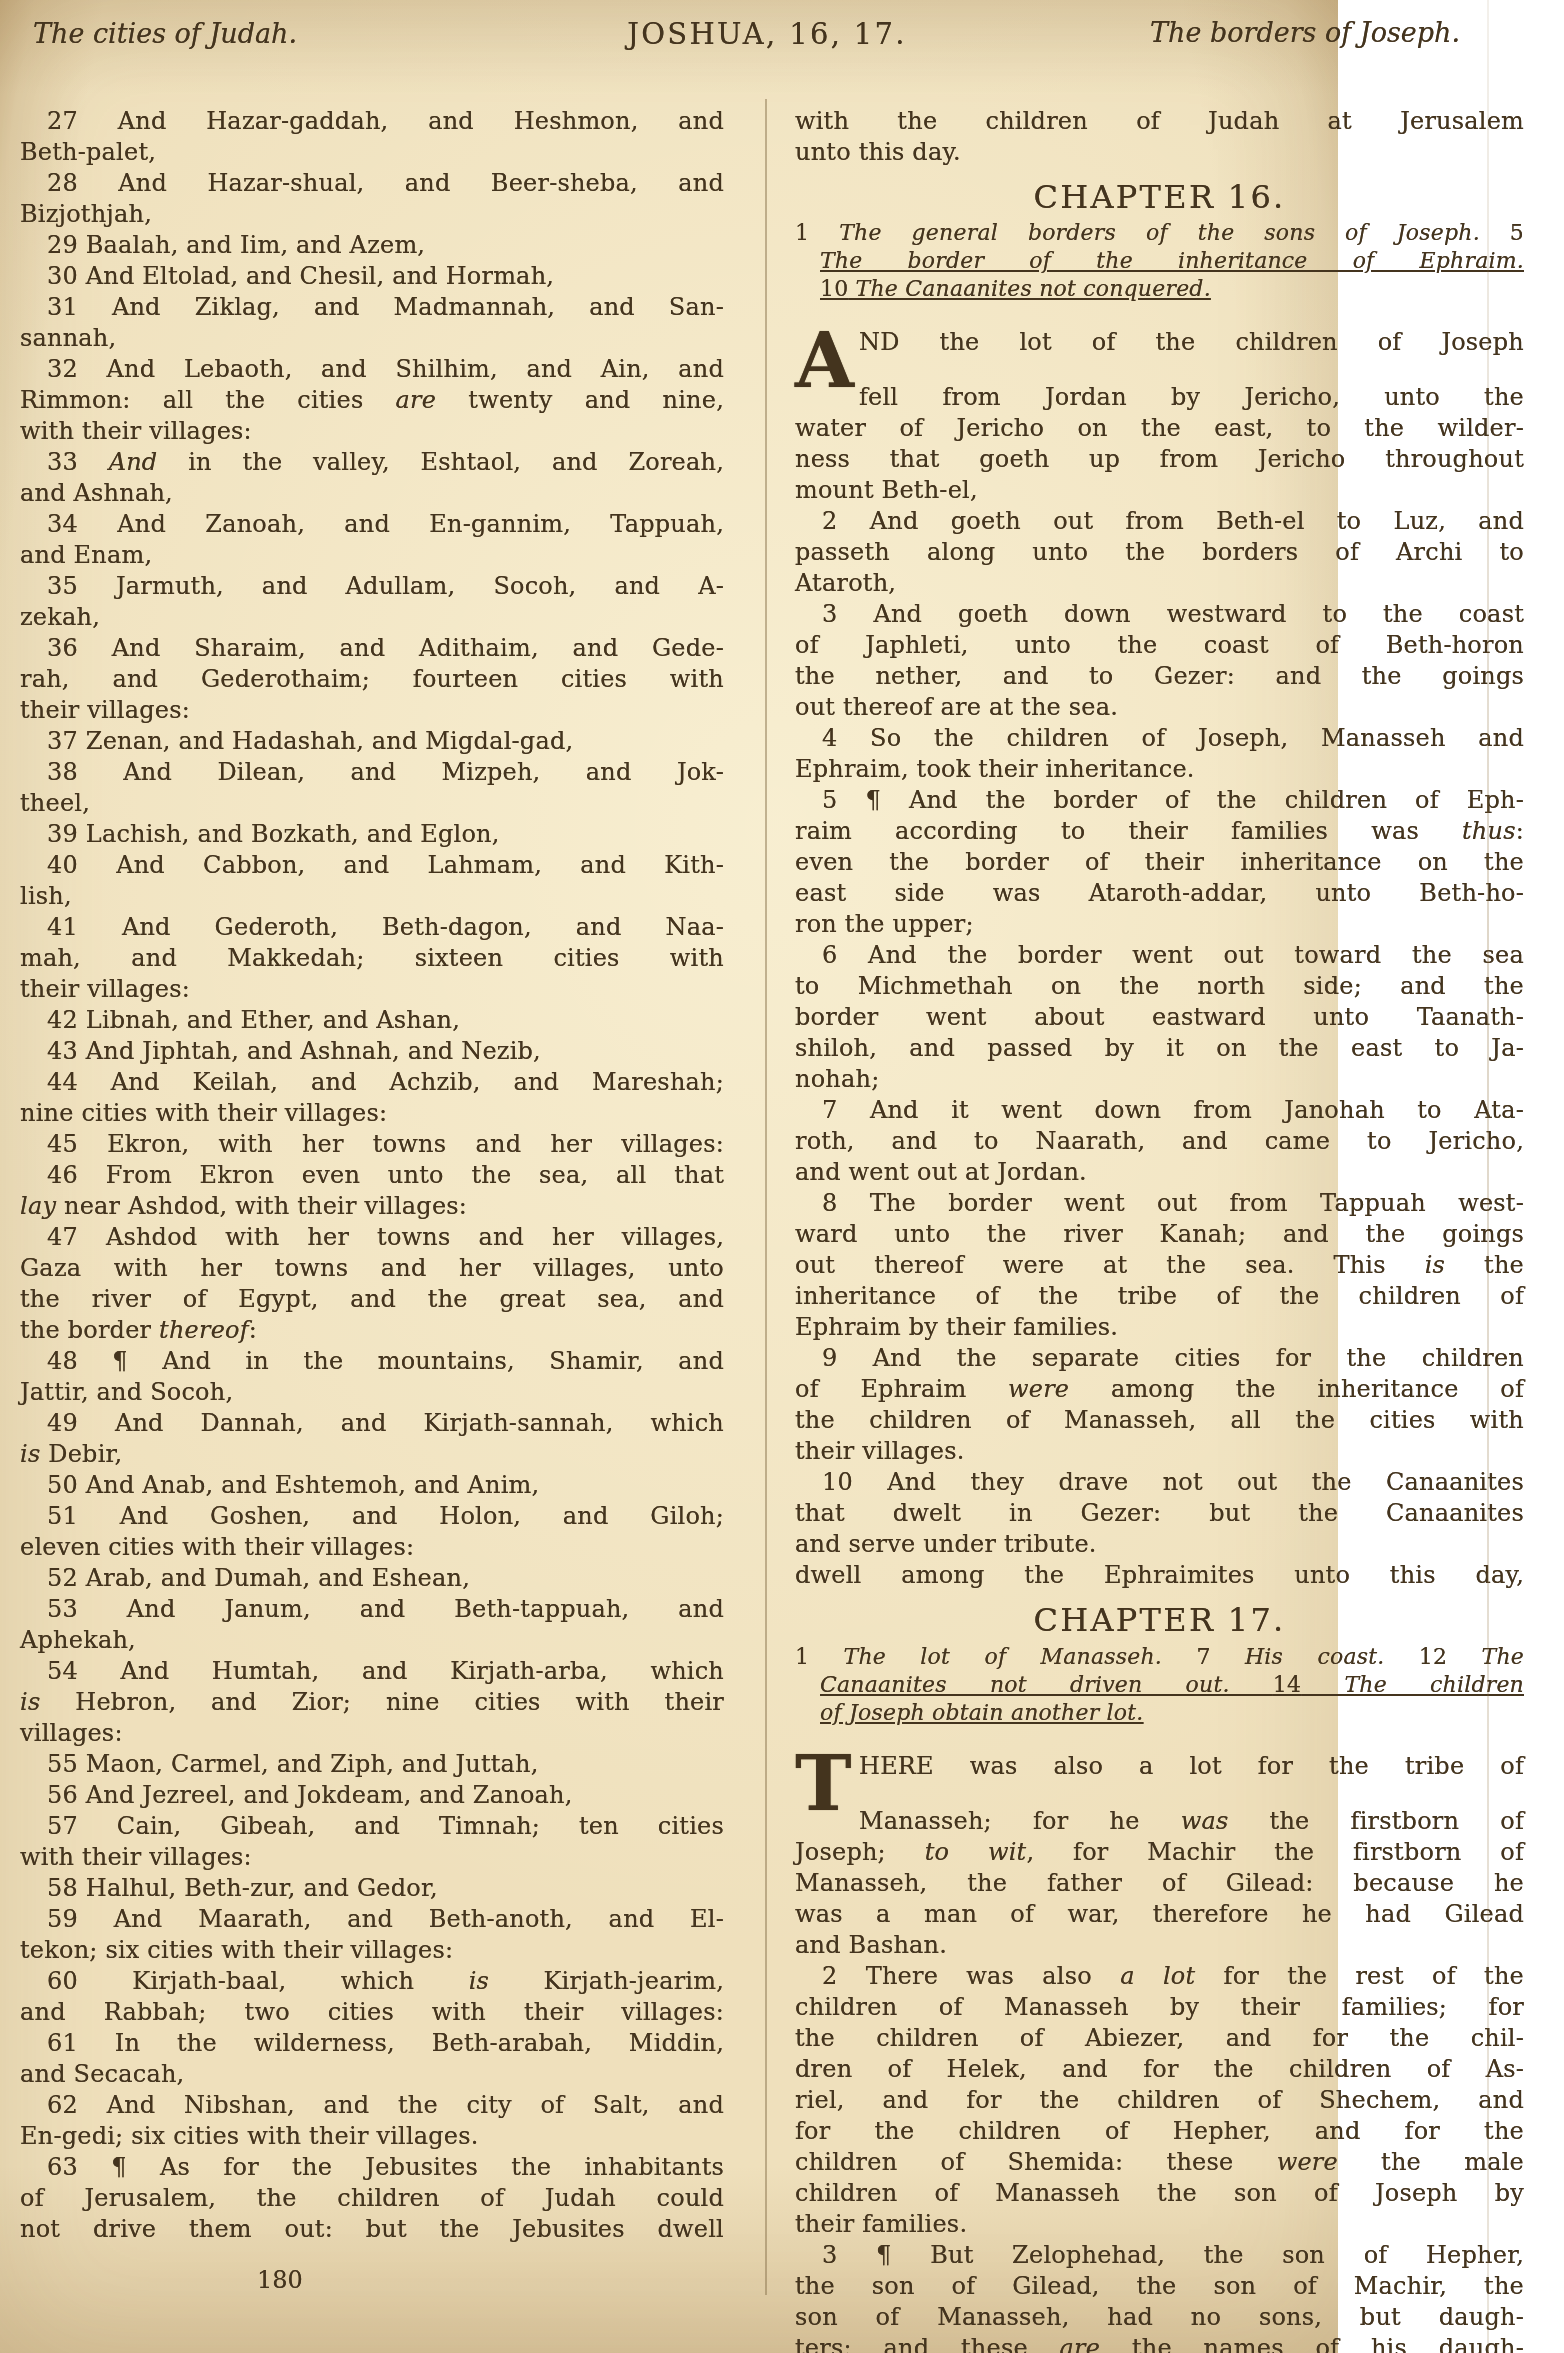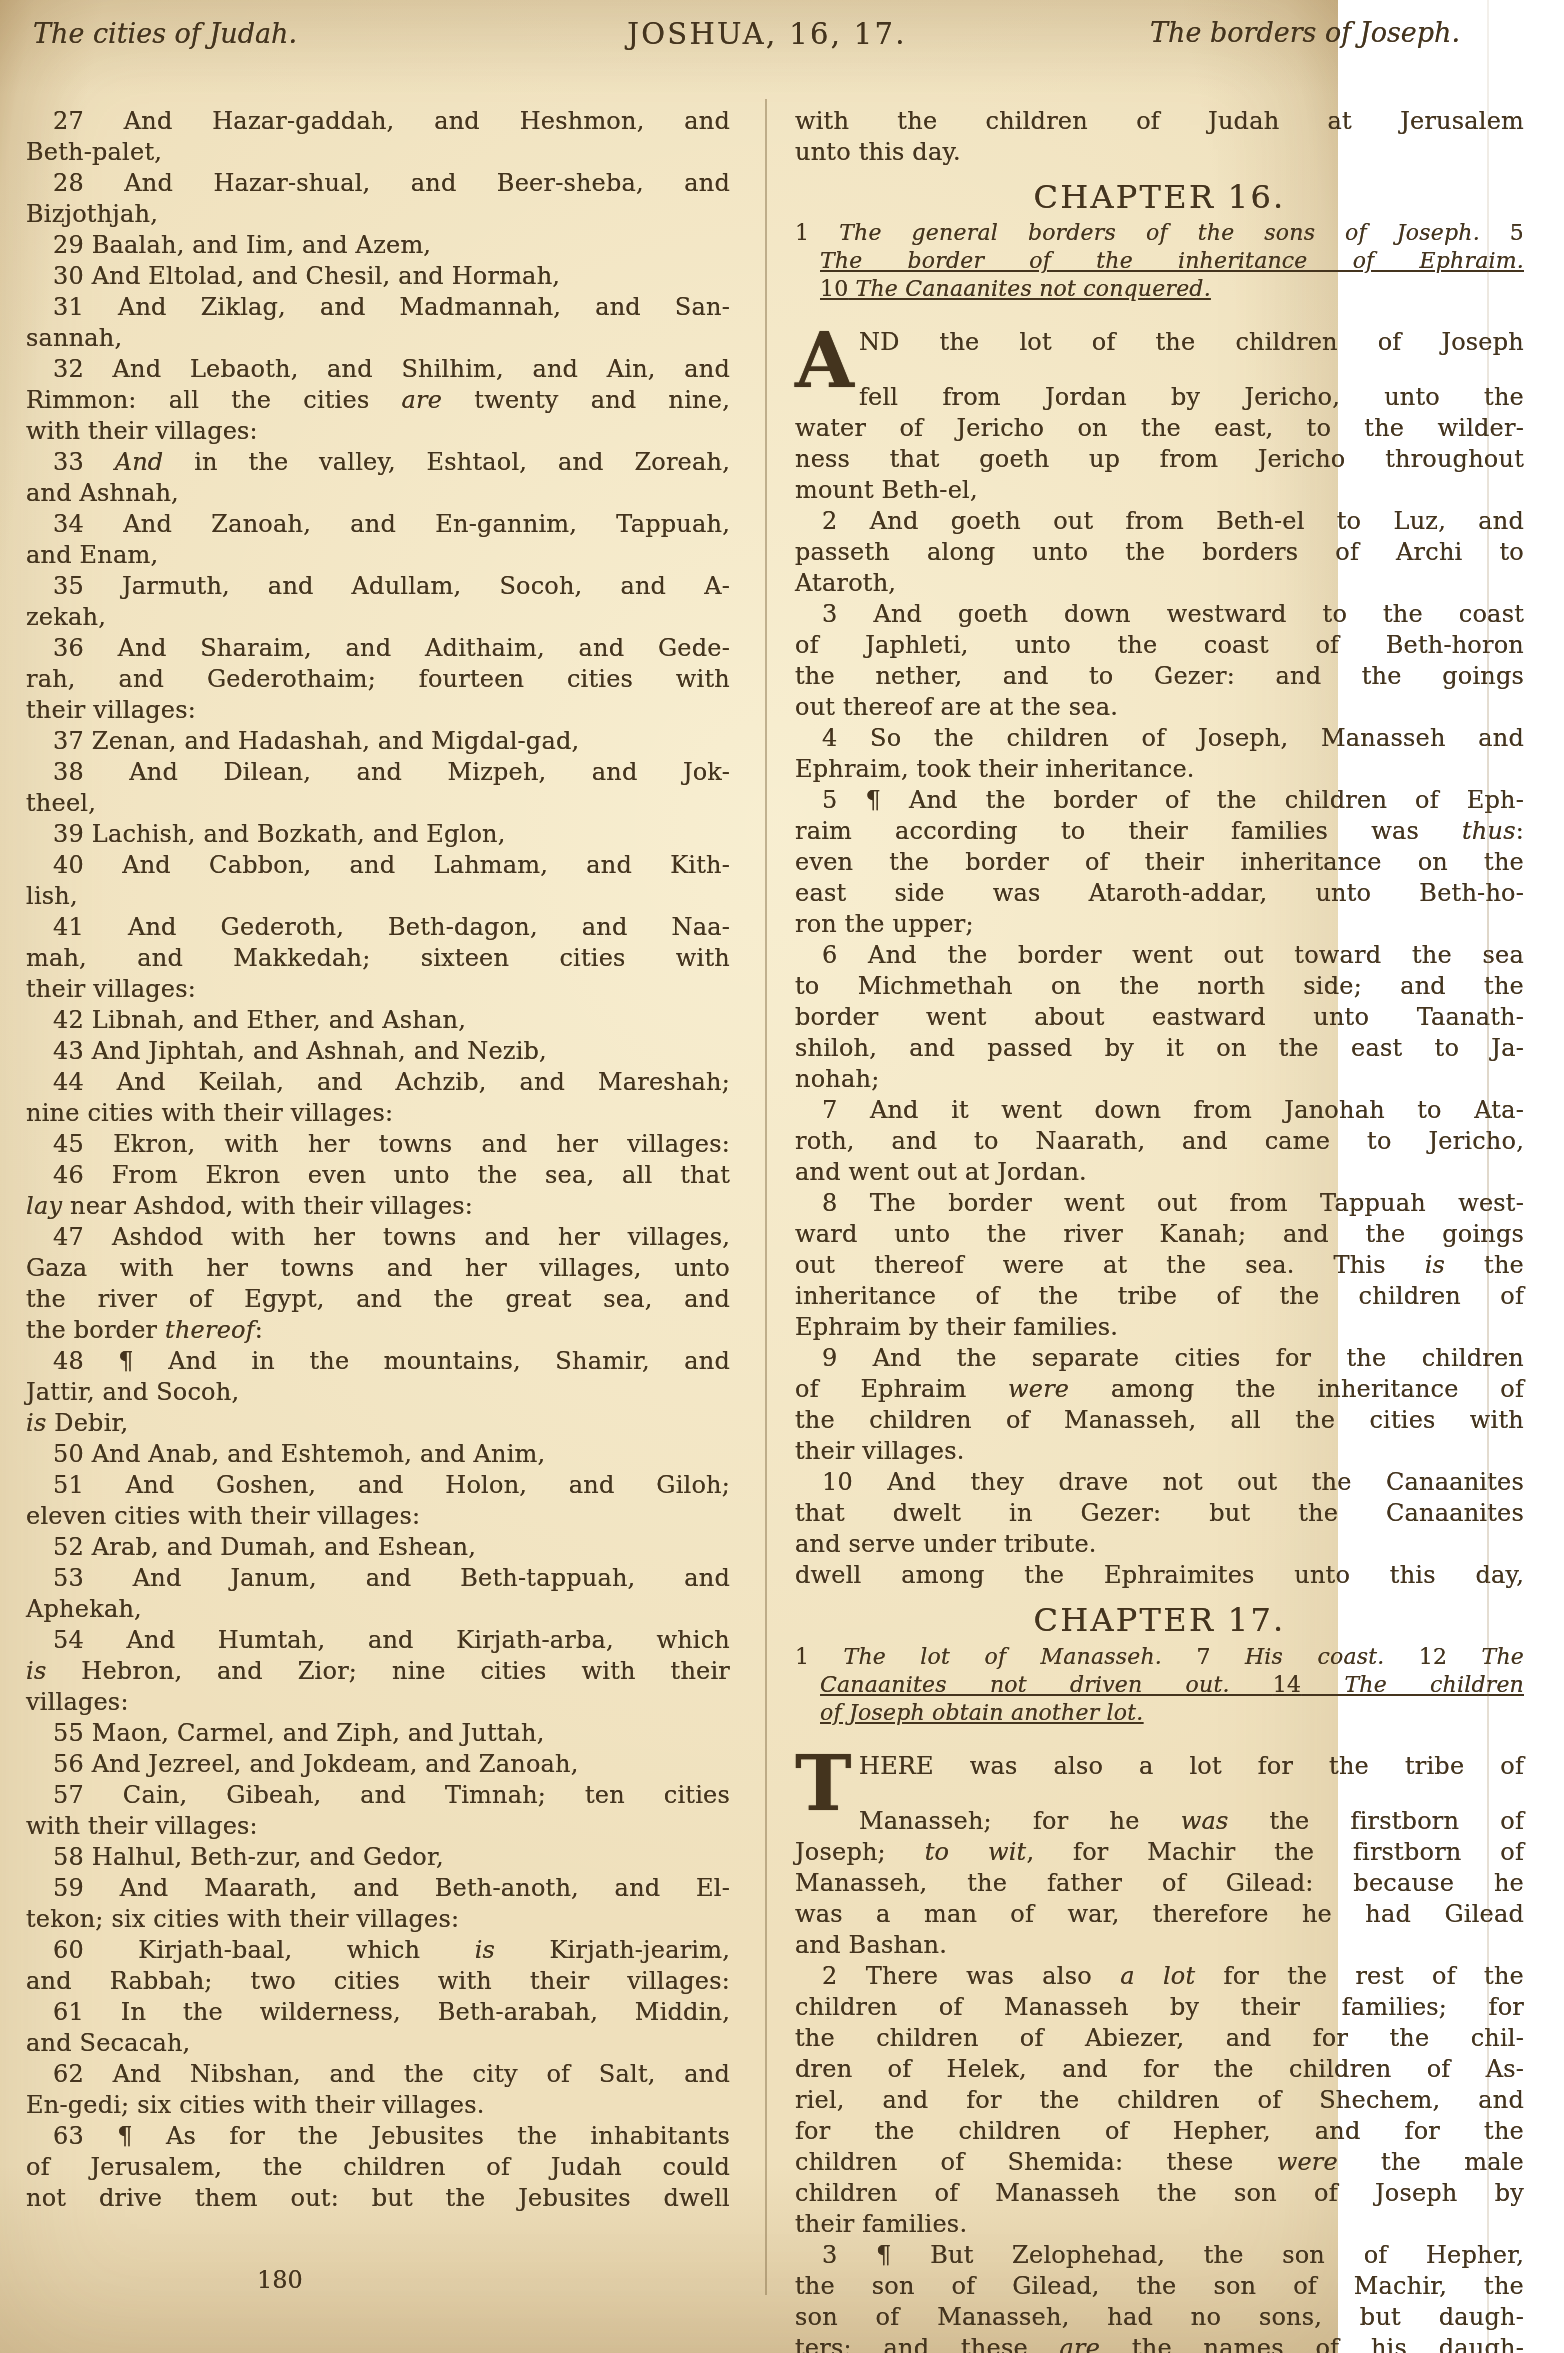--- a/index.html
+++ b/index.html
@@ -22,21 +22,21 @@
     background: linear-gradient(180deg, rgba(140,110,60,.10), rgba(140,110,60,.28) 40%, rgba(140,110,60,.18));
   }
   .rh-left, .rh-center, .rh-right, .col, .page-number, .chapter-title {
     text-shadow: 0 0 0.5px rgba(62,46,24,.75);
   }
   .rh-left  { position:absolute; left:33px;  top:17px; font-style:italic; font-size:27px; line-height:34px; }
   .rh-center{ position:absolute; left:591px; top:17px; width:352px; text-align:center; font-size:29px; letter-spacing:2.3px; line-height:34px; }
   .rh-right { position:absolute; left:1084px;top:15.6px; width:442px; text-align:center; font-style:italic; font-size:27px; line-height:34px; }
 
   .col { position:absolute; top:106px; font-size:24px; letter-spacing:0.2px; }
-  .col-left  { left:26px;   width:704px; }
+  .col-left  { left:20px;   width:704px; }
   .col-right { left:795px; width:729px; }
   .col-rule  { position:absolute; left:765px; top:99px; width:1.6px; height:2196px;
                background: var(--rule, #8a744e); opacity:.5; }
 
   .ln { line-height:31px; min-height:31px; text-align:left; }
   .ln.just { text-align: justify; text-align-last: justify; }
   .ln.ind  { text-indent: 27px; }
   .ln.pad  { padding-left: 64px; margin-top: 24px; }
 
   .chapter-title { text-align:center; font-size:32px; letter-spacing:2.3px; line-height:31px; margin:14px 0 6.3px; }
@@ -100,20 +100,21 @@
       <div class="ln">nine cities with their villages:</div>
       <div class="ln ind just">45 Ekron, with her towns and her villages:</div>
       <div class="ln ind just">46 From Ekron even unto the sea, all that</div>
       <div class="ln"><i>lay</i> near Ashdod, with their villages:</div>
       <div class="ln ind just">47 Ashdod with her towns and her villages,</div>
       <div class="ln just">Gaza with her towns and her villages, unto</div>
       <div class="ln just">the river of Egypt, and the great sea, and</div>
       <div class="ln">the border <i>thereof</i>:</div>
       <div class="ln ind just">48 ¶ And in the mountains, Shamir, and</div>
       <div class="ln">Jattir, and Socoh,</div>
+      <div class="ln ind just">49 And Dannah, and Kirjath-sannah, which</div>
       <div class="ln"><i>is</i> Debir,</div>
       <div class="ln ind">50 And Anab, and Eshtemoh, and Anim,</div>
       <div class="ln ind just">51 And Goshen, and Holon, and Giloh;</div>
       <div class="ln">eleven cities with their villages:</div>
       <div class="ln ind">52 Arab, and Dumah, and Eshean,</div>
       <div class="ln ind just">53 And Janum, and Beth-tappuah, and</div>
       <div class="ln">Aphekah,</div>
       <div class="ln ind just">54 And Humtah, and Kirjath-arba, which</div>
       <div class="ln just"><i>is</i> Hebron, and Zior; nine cities with their</div>
       <div class="ln">villages:</div>

